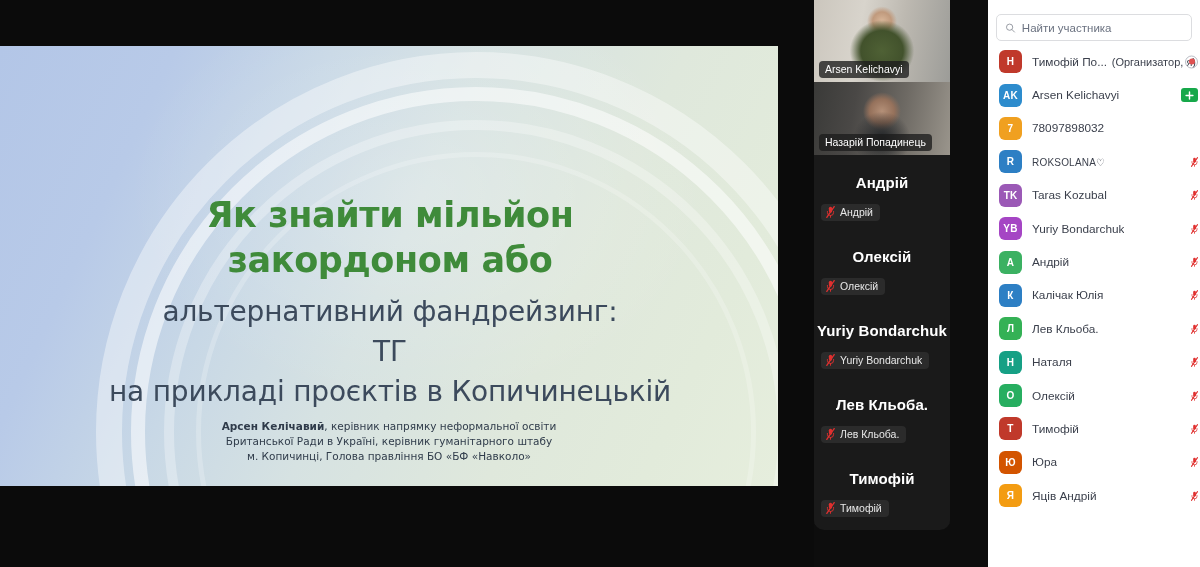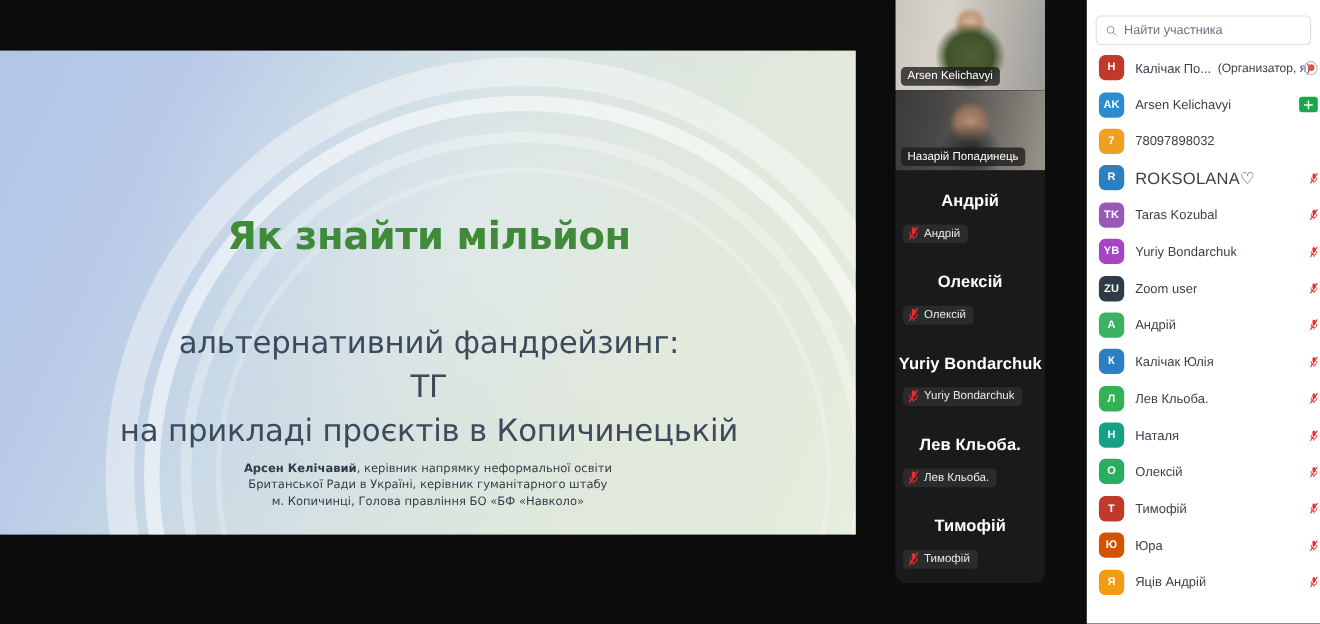--- a/index.html
+++ b/index.html
@@ -141,21 +141,21 @@
   }
   .pav {
     width: 23px; height: 23px; border-radius: 6px; flex: none;
     display: flex; align-items: center; justify-content: center;
     color: #fff; font-size: 10px; font-weight: 700; letter-spacing: 0.2px;
   }
   .pname {
     margin-left: 10px; font-size: 11.8px; color: #3a3f4b;
     white-space: nowrap; overflow: hidden;
   }
-  .pname .small { font-size: 15px; letter-spacing: 0.2px; }
+  .pname .small { font-size: 10px; letter-spacing: 0.2px; }
   .ptag { margin-left: 6px; font-size: 11px; color: #3a3f4b; white-space: nowrap; }
   .prow-right { position: absolute; right: 2px; top: 50%; transform: translateY(-50%);
                 display: flex; align-items: center; gap: 6px; }
   .rec-dot {
     width: 13px; height: 13px; border-radius: 50%;
     border: 1.4px solid #b9bcc4; display: flex; align-items: center; justify-content: center;
   }
   .rec-dot i { display:block; width: 6px; height: 6px; border-radius: 50%; background: #e05252; }
   .green-badge {
     width: 17px; height: 14px; border-radius: 3px; background: #17a84a;
@@ -172,20 +172,21 @@
     <div id="slide">
       <div class="arc a1"></div>
       <div class="arc a2"></div>
       <div class="arc a3"></div>
       <div class="arc a4"></div>
       <div id="slide-sheen"></div>
 
       <div id="slide-text">
         <div id="title-main">
           <div>Як знайти мільйон</div>
+          <div>закордоном або</div>
         </div>
         <div id="title-sub">
           <div>альтернативний фандрейзинг:</div>
           <div>ТГ</div>
           <div>на прикладі проєктів в Копичинецькій</div>
         </div>
         <div id="presenter-block">
           <div><b>Арсен Келічавий</b><span>, керівник напрямку неформальної освіти</span></div>
           <div>Британської Ради в Україні, керівник гуманітарного штабу</div>
           <div>м. Копичинці, Голова правління БО «БФ «Навколо»</div>
@@ -271,21 +272,21 @@
         <svg class="si" width="12" height="12" viewBox="0 0 16 16">
           <circle cx="6.8" cy="6.8" r="4.6" fill="none" stroke="#8b9099" stroke-width="1.3"></circle>
           <line x1="10.3" y1="10.3" x2="14" y2="14" stroke="#8b9099" stroke-width="1.3" stroke-linecap="round"></line>
         </svg>
         <input type="text" placeholder="Найти участника" style="">
       </div>
     </div>
     <div id="plist">
         <div class="prow">
           <span class="pav" style="background: rgb(192, 57, 43);">Н</span>
-          <span class="pname">Калічак По...</span>
+          <span class="pname">Тимофій По...</span>
           <span class="ptag">(Организатор, я)</span>
           <span class="prow-right">
             <span class="rec-dot">
               <i></i>
             </span>
           </span>
         </div>
         <div class="prow">
           <span class="pav" style="background: rgb(45, 140, 205);">AK</span>
           <span class="pname">Arsen Kelichavyi</span>
@@ -332,32 +333,20 @@
           <span class="prow-right">
             <svg class="mic-off-sm" viewBox="0 0 10 14">
               <rect x="3.1" y="0.8" width="3.8" height="7" rx="1.9" fill="#e0302f"></rect>
               <path d="M1.4 6.4v1.1a3.6 3.6 0 0 0 7.2 0V6.4" fill="none" stroke="#e0302f" stroke-width="1.1" stroke-linecap="round"></path>
               <line x1="5" y1="11.1" x2="5" y2="13.2" stroke="#e0302f" stroke-width="1.1" stroke-linecap="round"></line>
               <line x1="0.7" y1="13.3" x2="9.3" y2="0.7" stroke="#e0302f" stroke-width="1.5" stroke-linecap="round"></line>
             </svg>
           </span>
         </div>
         <div class="prow">
-          <span class="pav" style="background: rgb(47, 59, 70);">ZU</span>
-          <span class="pname">Zoom user</span>
-          <span class="prow-right">
-            <svg class="mic-off-sm" viewBox="0 0 10 14">
-              <rect x="3.1" y="0.8" width="3.8" height="7" rx="1.9" fill="#e0302f"></rect>
-              <path d="M1.4 6.4v1.1a3.6 3.6 0 0 0 7.2 0V6.4" fill="none" stroke="#e0302f" stroke-width="1.1" stroke-linecap="round"></path>
-              <line x1="5" y1="11.1" x2="5" y2="13.2" stroke="#e0302f" stroke-width="1.1" stroke-linecap="round"></line>
-              <line x1="0.7" y1="13.3" x2="9.3" y2="0.7" stroke="#e0302f" stroke-width="1.5" stroke-linecap="round"></line>
-            </svg>
-          </span>
-        </div>
-        <div class="prow">
           <span class="pav" style="background: rgb(59, 177, 98);">А</span>
           <span class="pname">Андрій</span>
           <span class="prow-right">
             <svg class="mic-off-sm" viewBox="0 0 10 14">
               <rect x="3.1" y="0.8" width="3.8" height="7" rx="1.9" fill="#e0302f"></rect>
               <path d="M1.4 6.4v1.1a3.6 3.6 0 0 0 7.2 0V6.4" fill="none" stroke="#e0302f" stroke-width="1.1" stroke-linecap="round"></path>
               <line x1="5" y1="11.1" x2="5" y2="13.2" stroke="#e0302f" stroke-width="1.1" stroke-linecap="round"></line>
               <line x1="0.7" y1="13.3" x2="9.3" y2="0.7" stroke="#e0302f" stroke-width="1.5" stroke-linecap="round"></line>
             </svg>
           </span>

